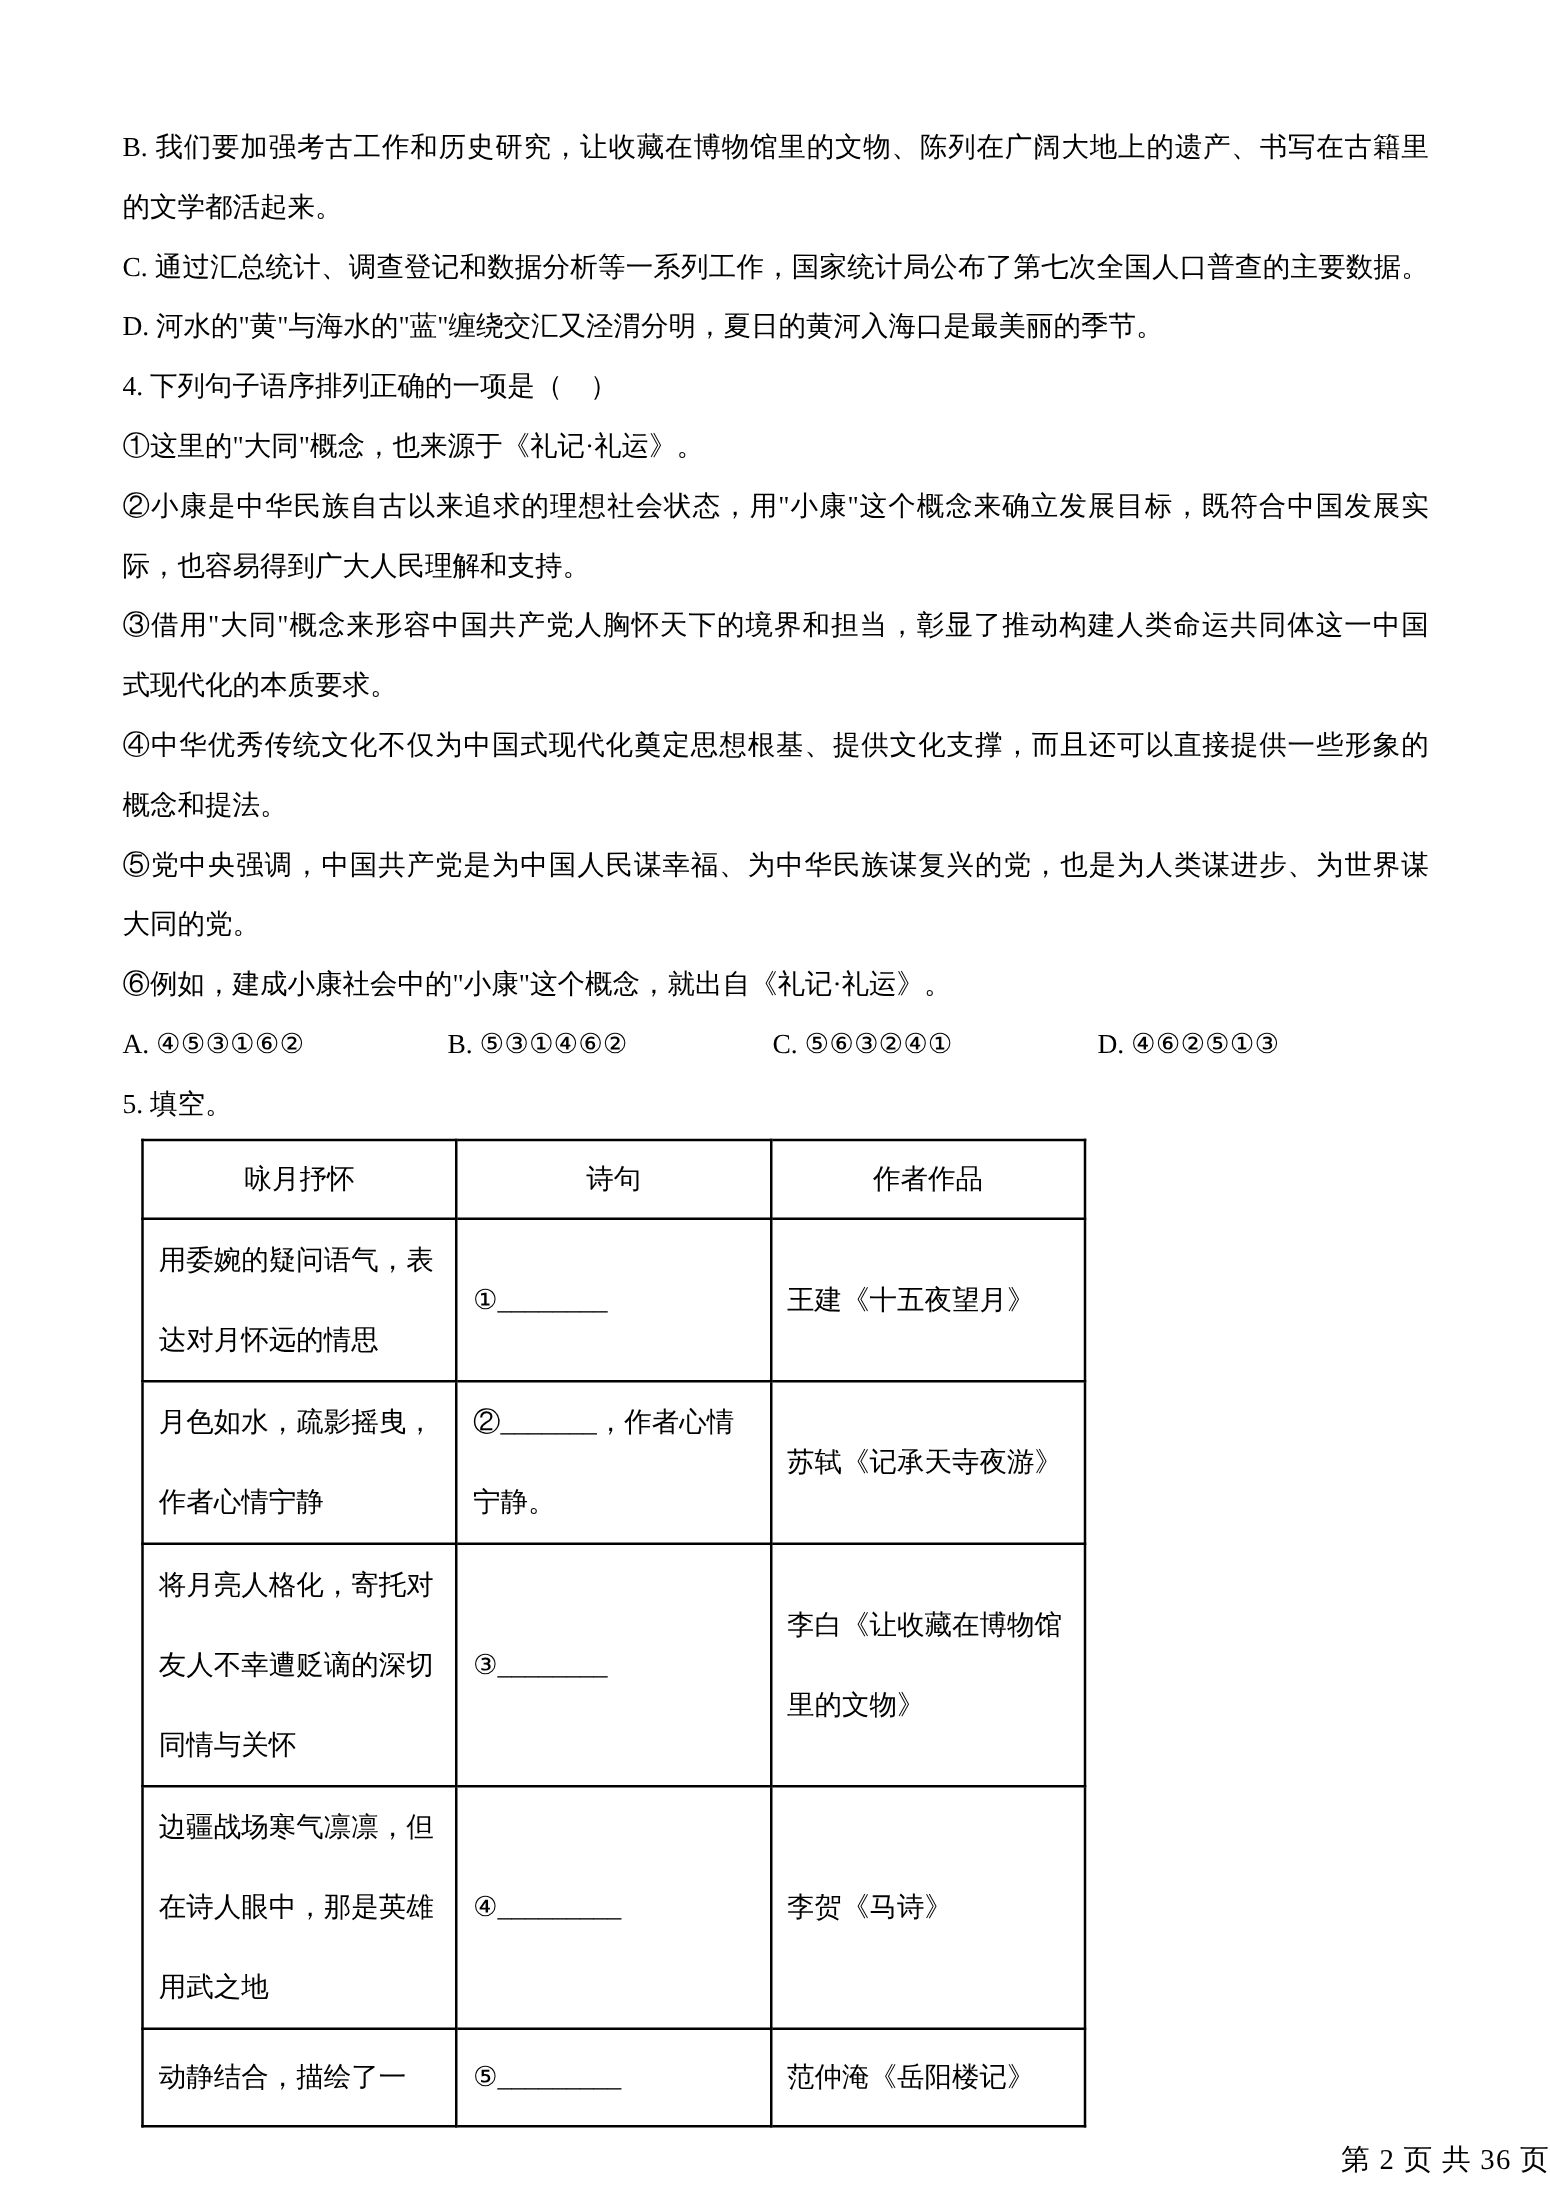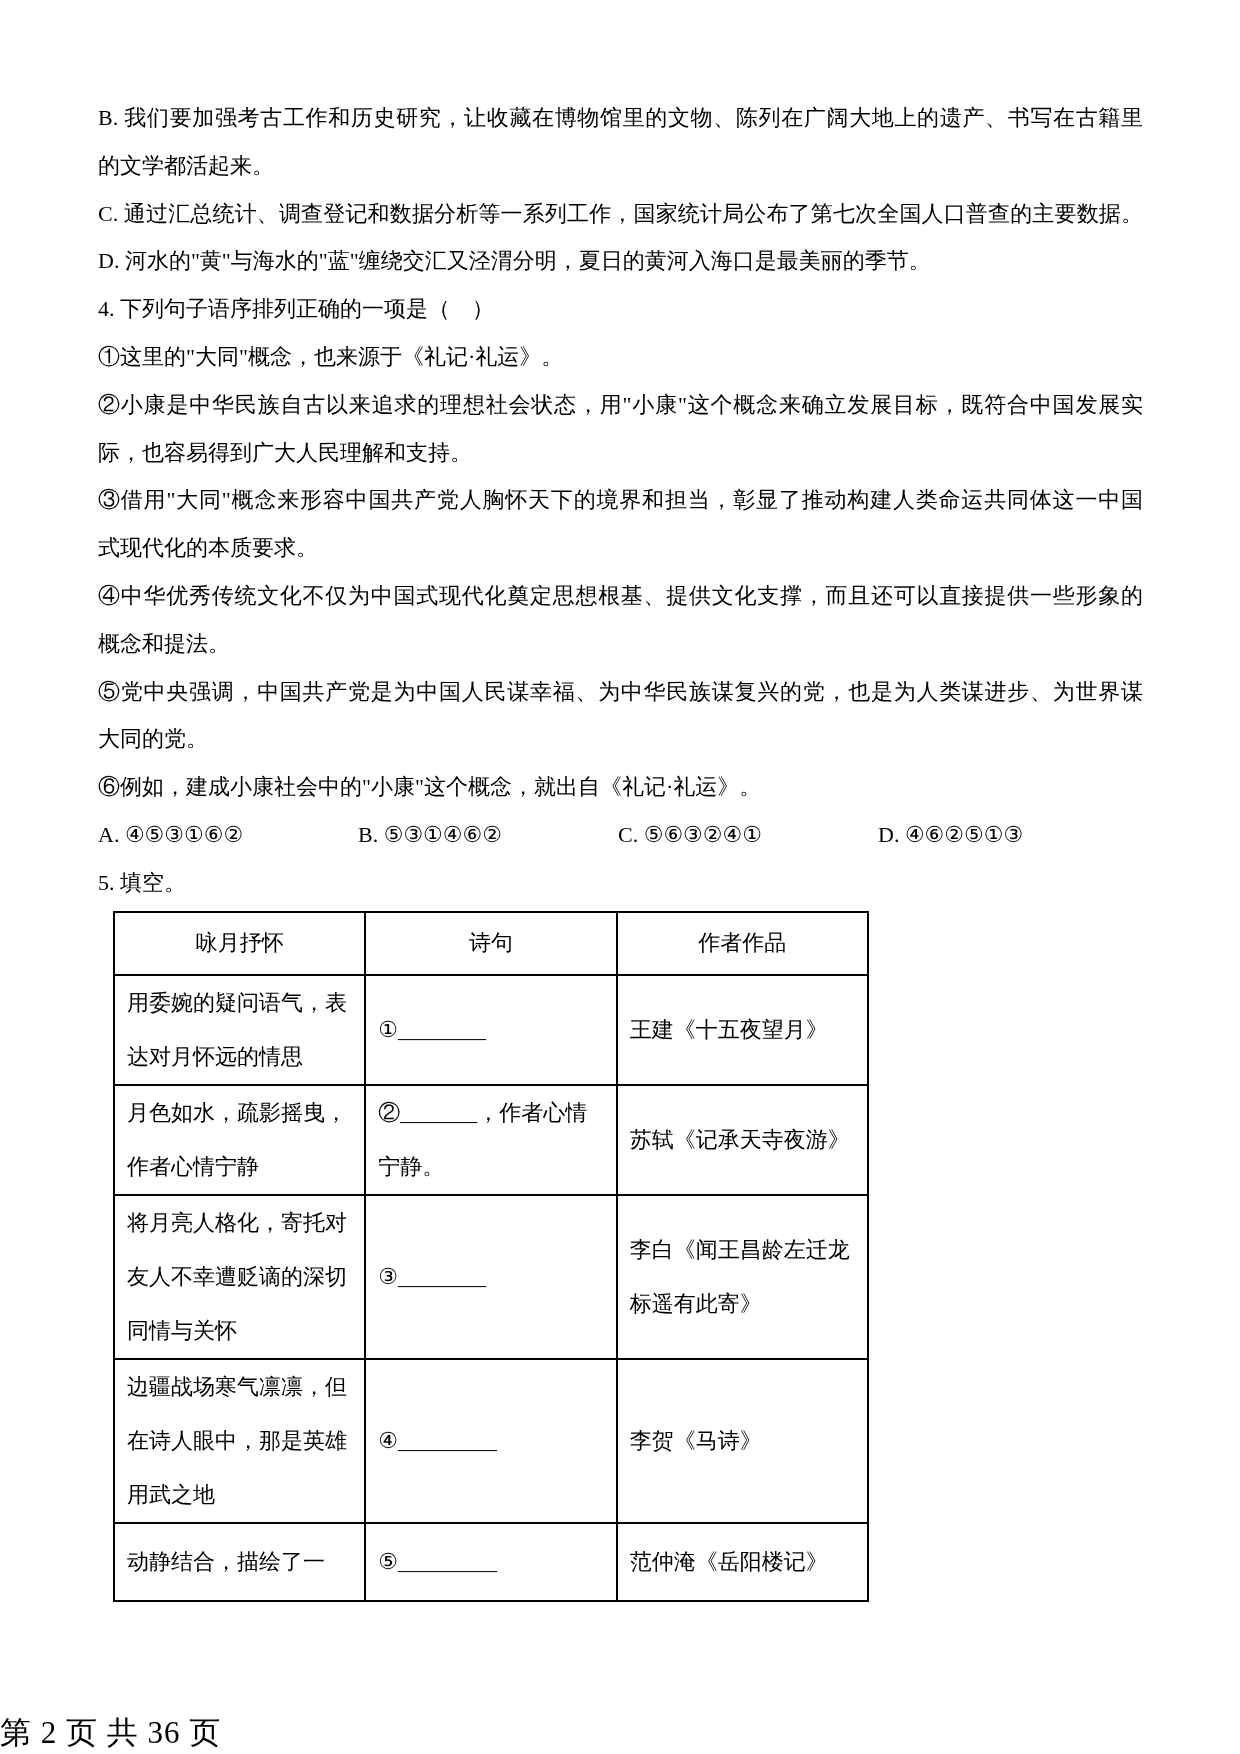--- a/index.html
+++ b/index.html
@@ -36,41 +36,41 @@
     border-collapse:collapse;
     table-layout:fixed;
     width:756px;
     margin:4px 0 0 15px;
   }
   .fill-table th,.fill-table td{
     border:2px solid #000000;
     font-size:22px;
     font-weight:normal;
     padding:0 12px;
-    line-height:54px;
+    line-height:64px;
     vertical-align:middle;
     text-align:left;
     word-break:break-all;
   }
   .fill-table th{
     text-align:center;
     height:61px;
     line-height:28px;
   }
   .fill-table tr.r1{height:110px;}
   .fill-table tr.r2{height:108px;padding-left:16px;}
   .fill-table tr.r3{height:164px;}
   .fill-table tr.r4{height:158px;}
   .fill-table tr.r5{height:78px;}
   .footer{
     position:absolute;
     top:1712px;left:0;
     width:100%;
-    text-align:left;
-    font-size:31px;
+    text-align:right;
+    font-size:23px;
     letter-spacing:1px;
   }
 </style>
 </head>
 <body>
 
 <div class="page">
   <div class="content">
 
     <div class="line full">B. 我们要加强考古工作和历史研究，让收藏在博物馆里的文物、陈列在广阔大地上的遗产、书写在古籍里</div>
@@ -108,21 +108,21 @@
         <td>王建《十五夜望月》</td>
       </tr>
       <tr class="r2">
         <td>月色如水，疏影摇曳，作者心情宁静</td>
         <td>②_______，作者心情宁静。</td>
         <td>苏轼《记承天寺夜游》</td>
       </tr>
       <tr class="r3">
         <td>将月亮人格化，寄托对友人不幸遭贬谪的深切同情与关怀</td>
         <td>③________</td>
-        <td>李白《闻王昌龄左迁龙标遥有此寄》</td>
+        <td>李白《让收藏在博物馆里的文物》</td>
       </tr>
       <tr class="r4">
         <td>边疆战场寒气凛凛，但在诗人眼中，那是英雄用武之地</td>
         <td>④_________</td>
         <td>李贺《马诗》</td>
       </tr>
       <tr class="r5">
         <td>动静结合，描绘了一</td>
         <td>⑤_________</td>
         <td>范仲淹《岳阳楼记》</td>

